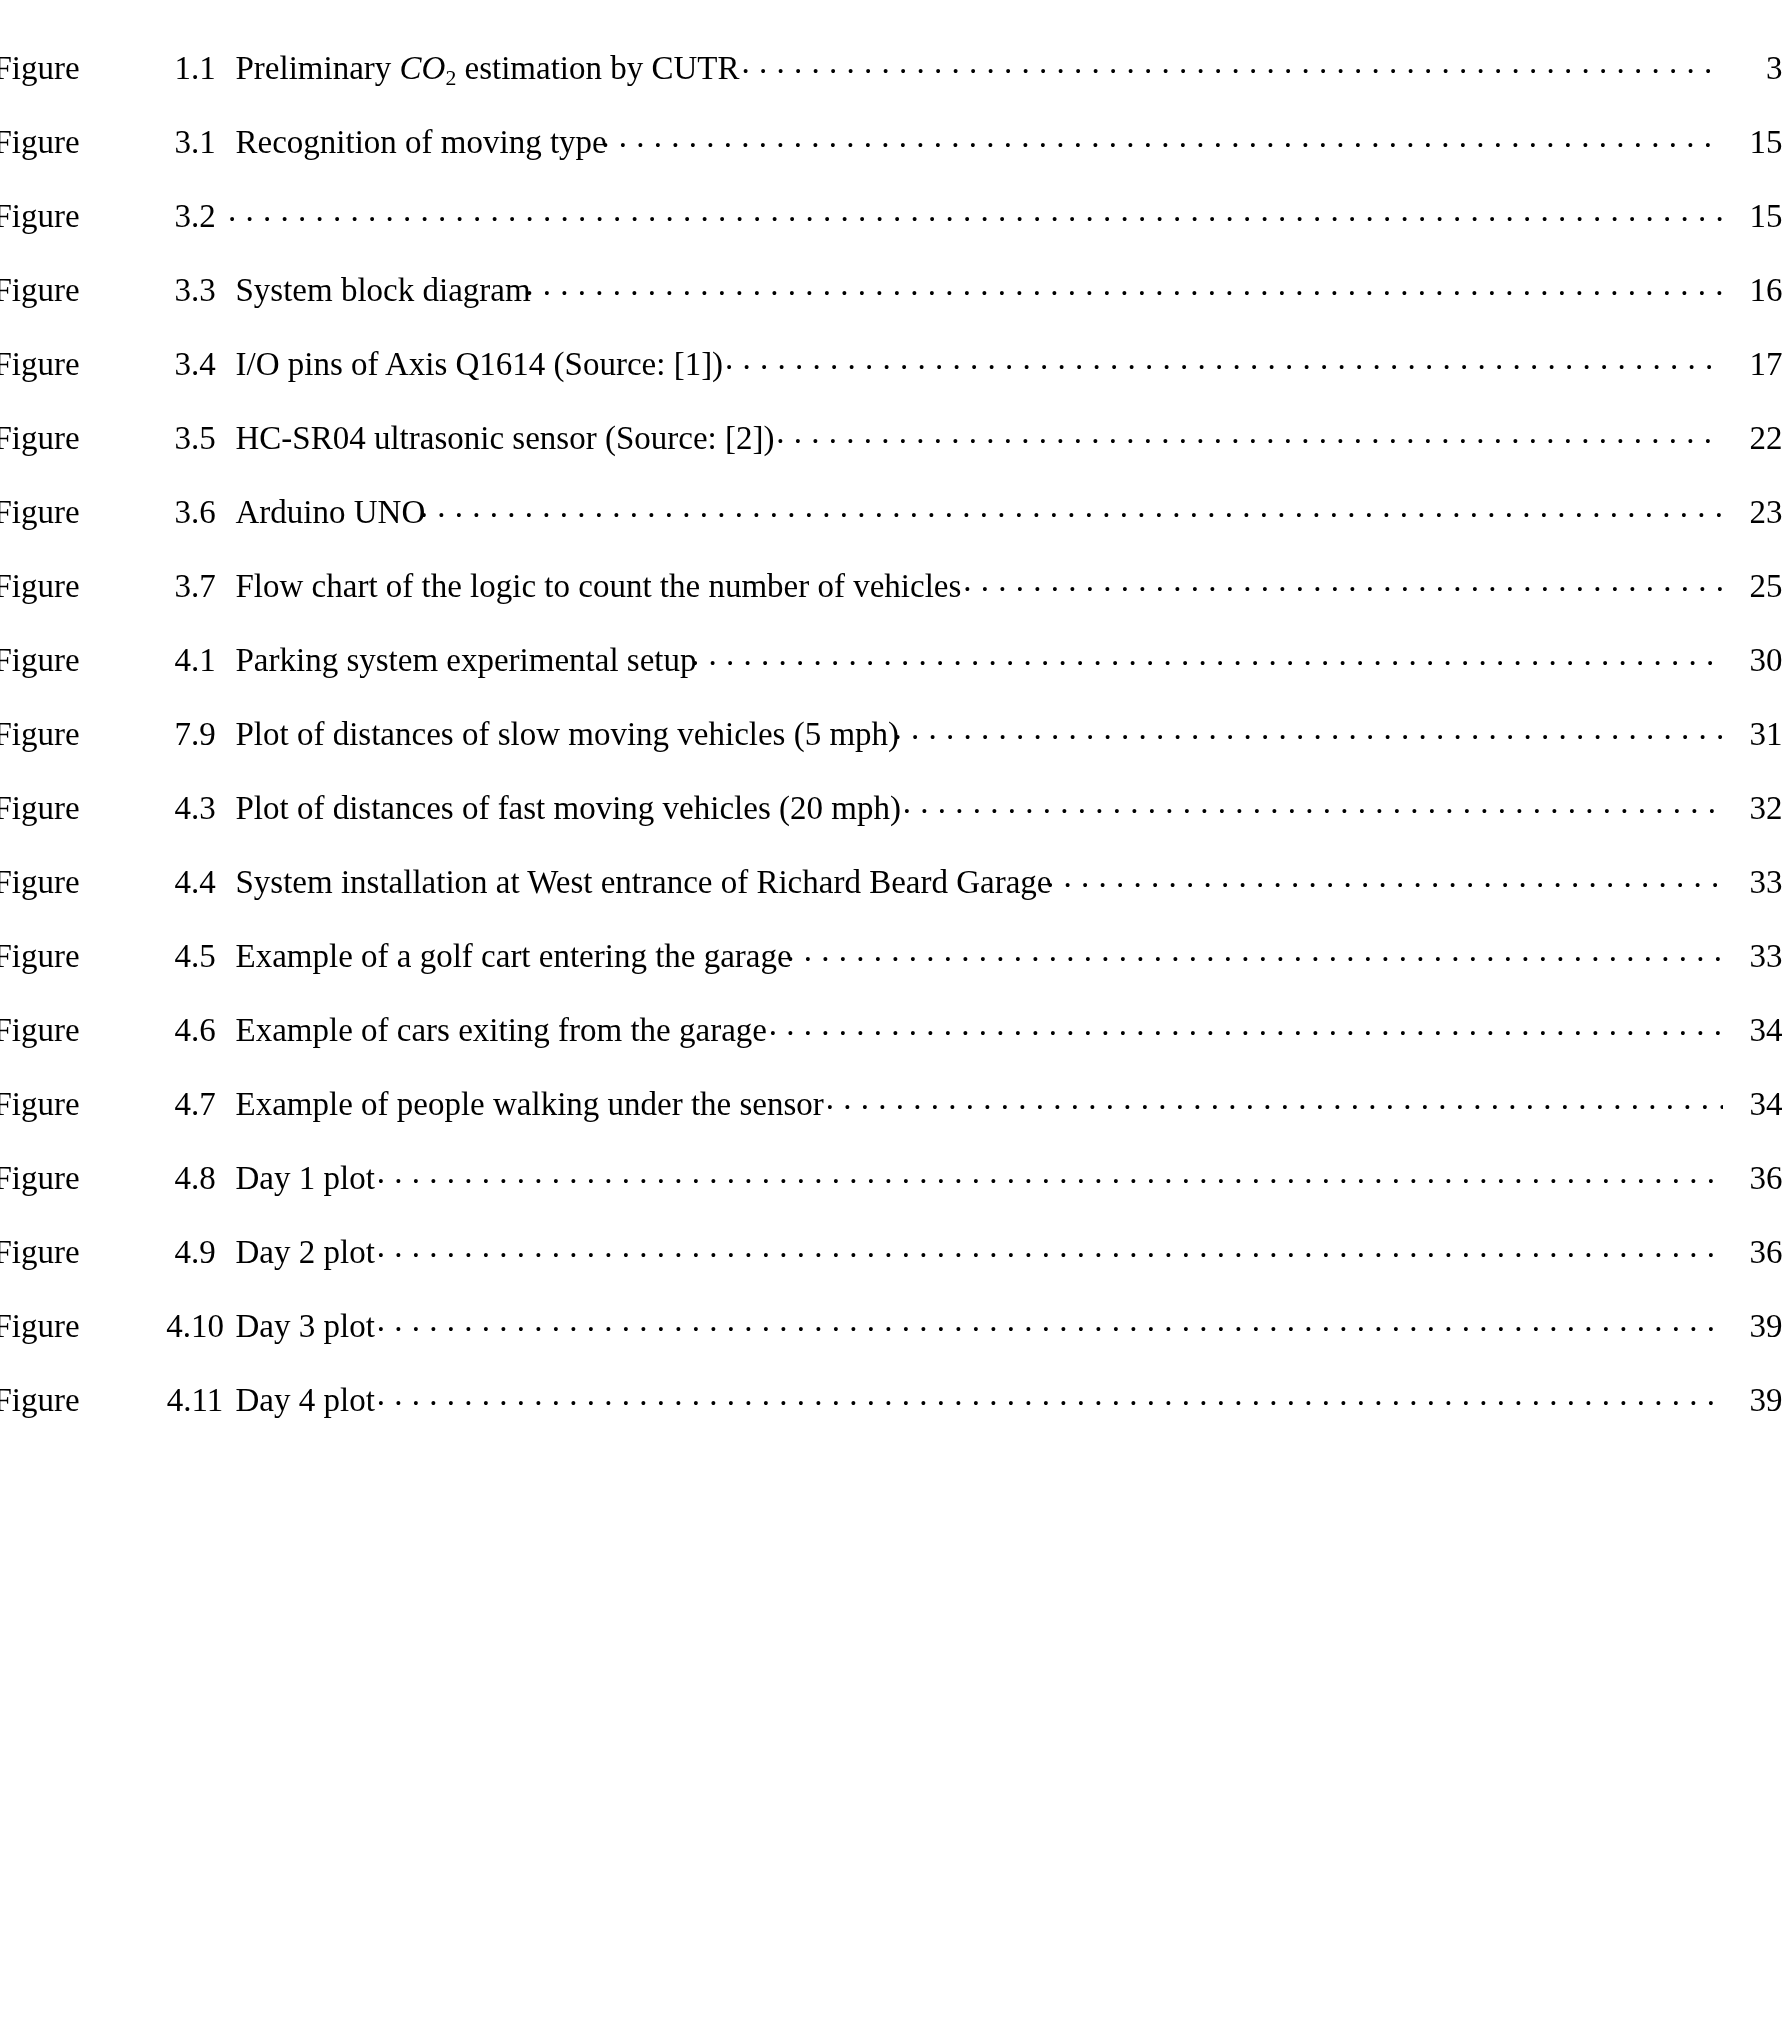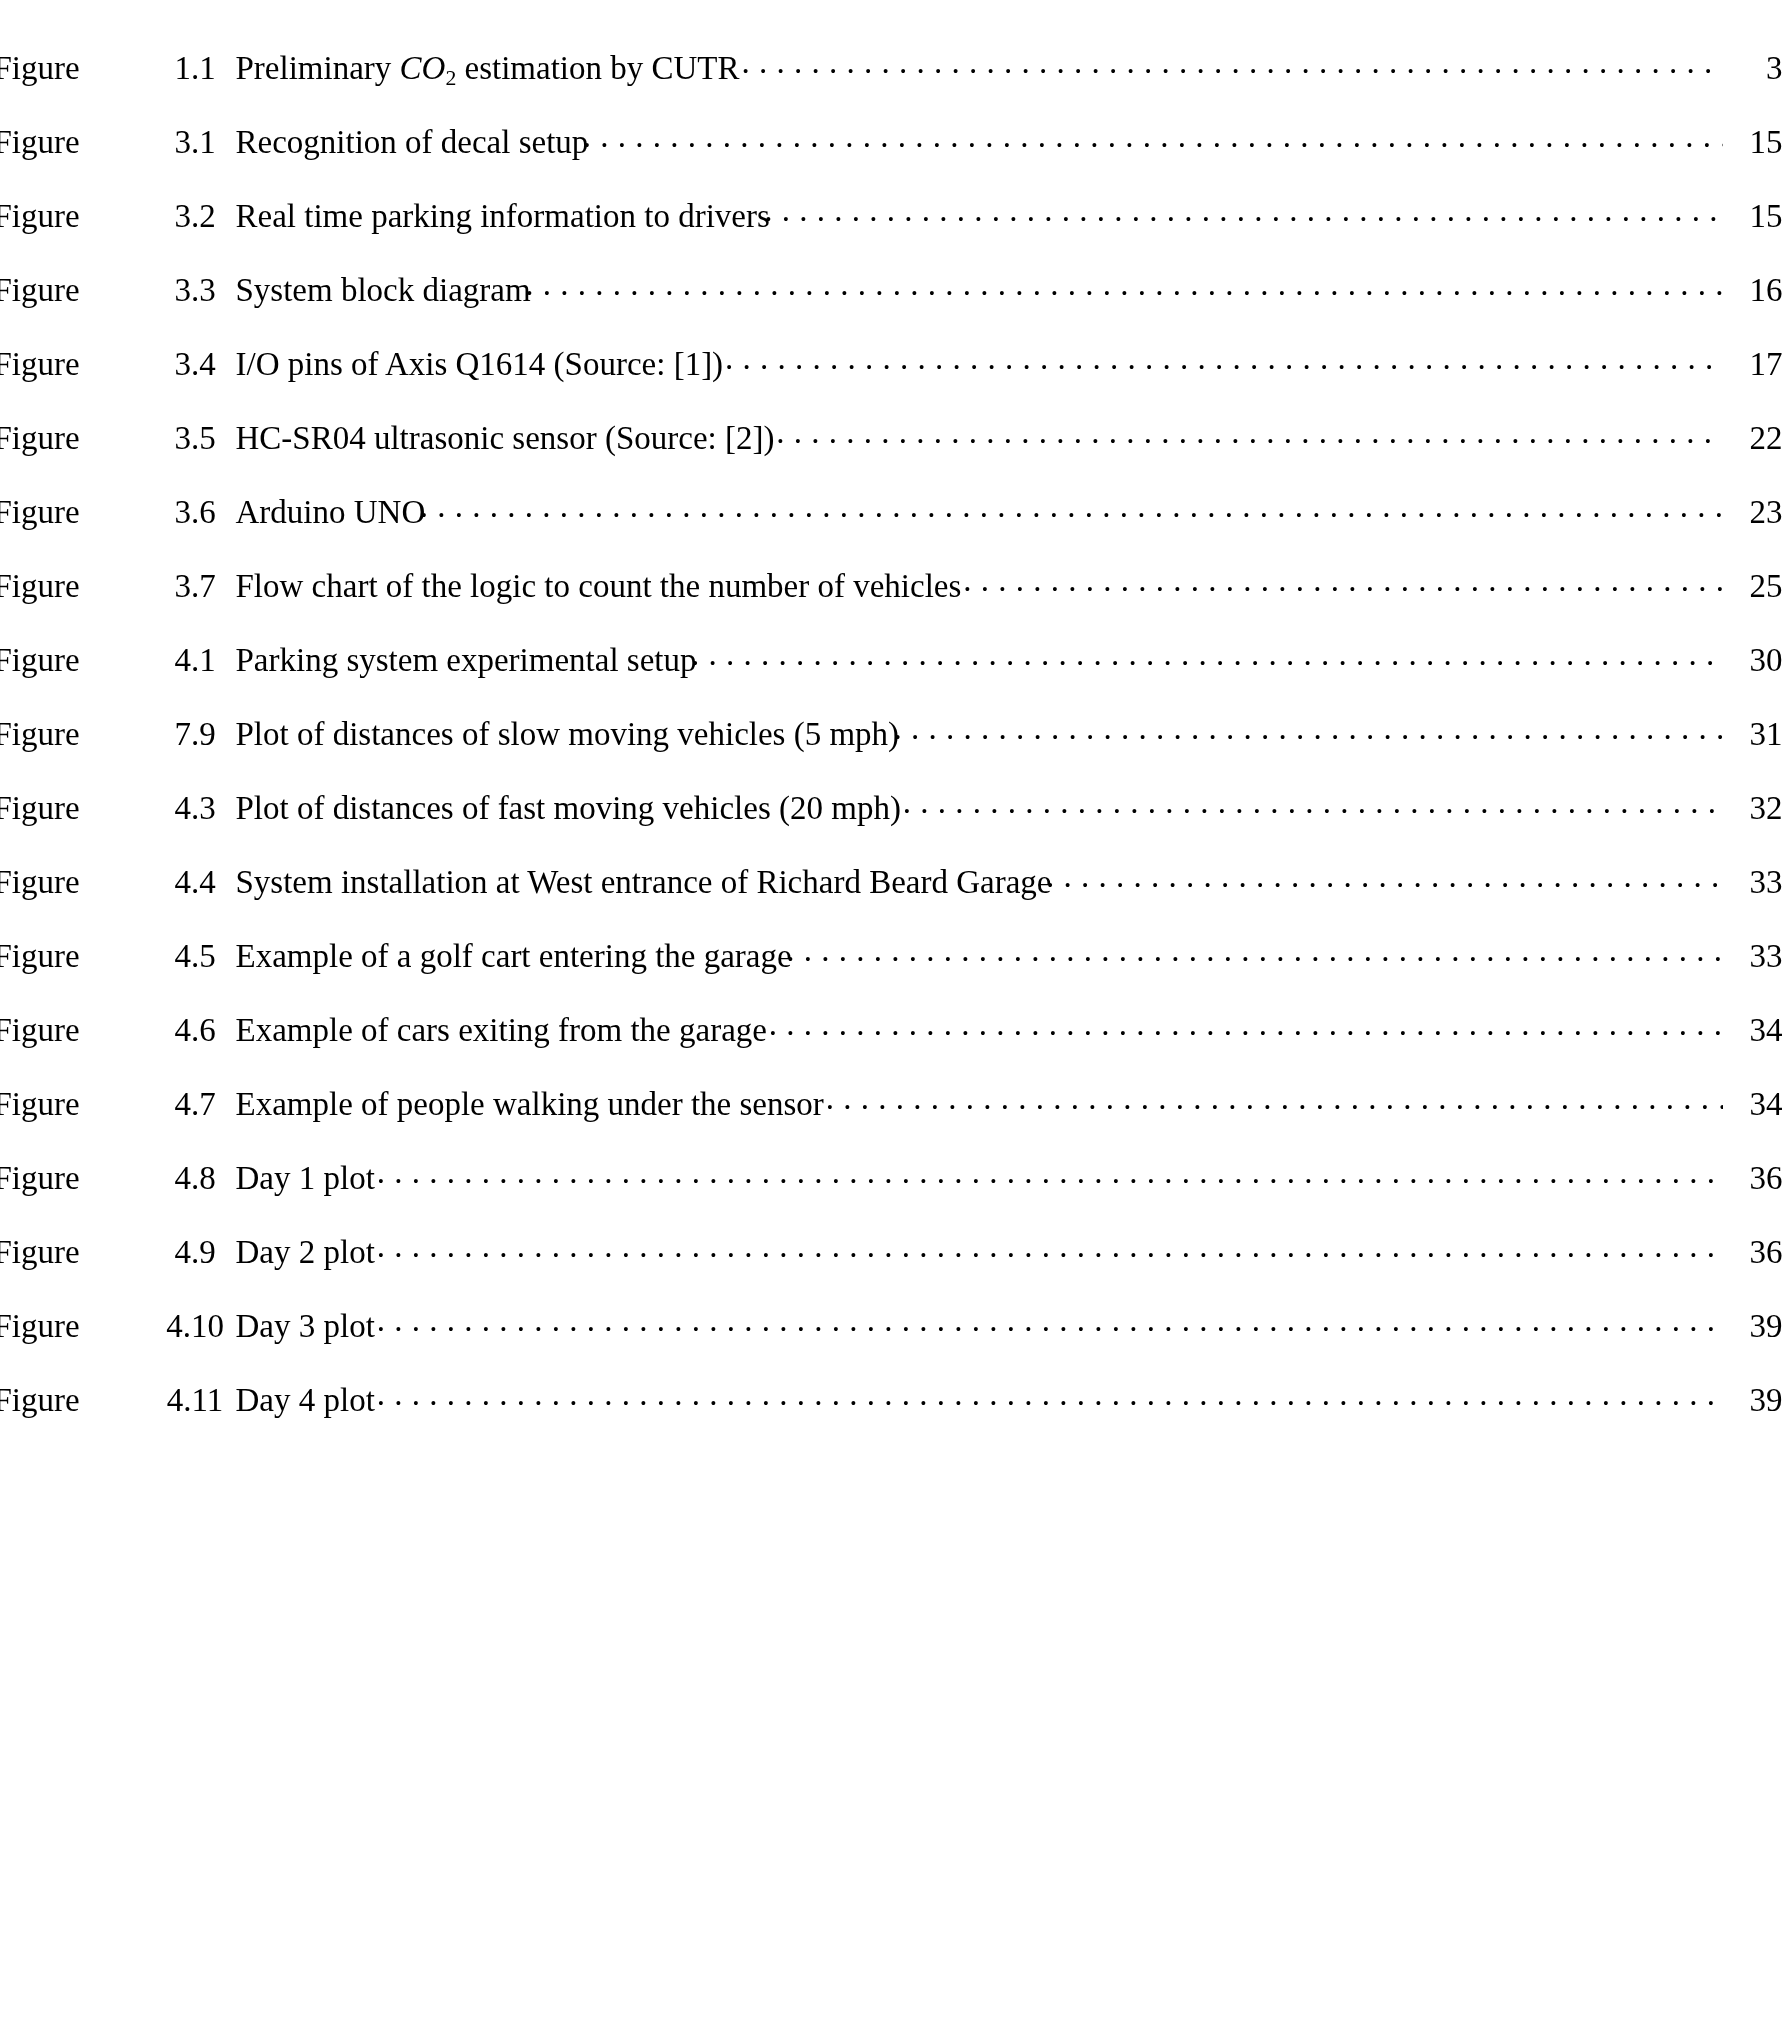--- a/index.html
+++ b/index.html
@@ -107,28 +107,27 @@
       <div class="lof-entry">
         <span class="lof-label">Figure</span>
         <span class="lof-number">1.1</span>
         <span class="lof-title"><span>Preliminary </span><span class="math-italic"><span>CO</span><span class="math-sub">2</span></span><span> estimation by CUTR</span></span>
         <span class="lof-leader"></span>
         <span class="lof-pageno">3</span>
       </div>
       <div class="lof-entry tight">
         <span class="lof-label">Figure</span>
         <span class="lof-number">3.1</span>
-        <span class="lof-title">Recognition of decal setup</span>
+        <span class="lof-title">Recognition of moving type</span>
         <span class="lof-leader"></span>
         <span class="lof-pageno">15</span>
       </div>
       <div class="lof-entry tight">
         <span class="lof-label">Figure</span>
         <span class="lof-number">3.2</span>
-        <span class="lof-title">Real time parking information to drivers</span>
         <span class="lof-leader"></span>
         <span class="lof-pageno">15</span>
       </div>
       <div class="lof-entry tight">
         <span class="lof-label">Figure</span>
         <span class="lof-number">3.3</span>
         <span class="lof-title">System block diagram</span>
         <span class="lof-leader"></span>
         <span class="lof-pageno">16</span>
       </div>

